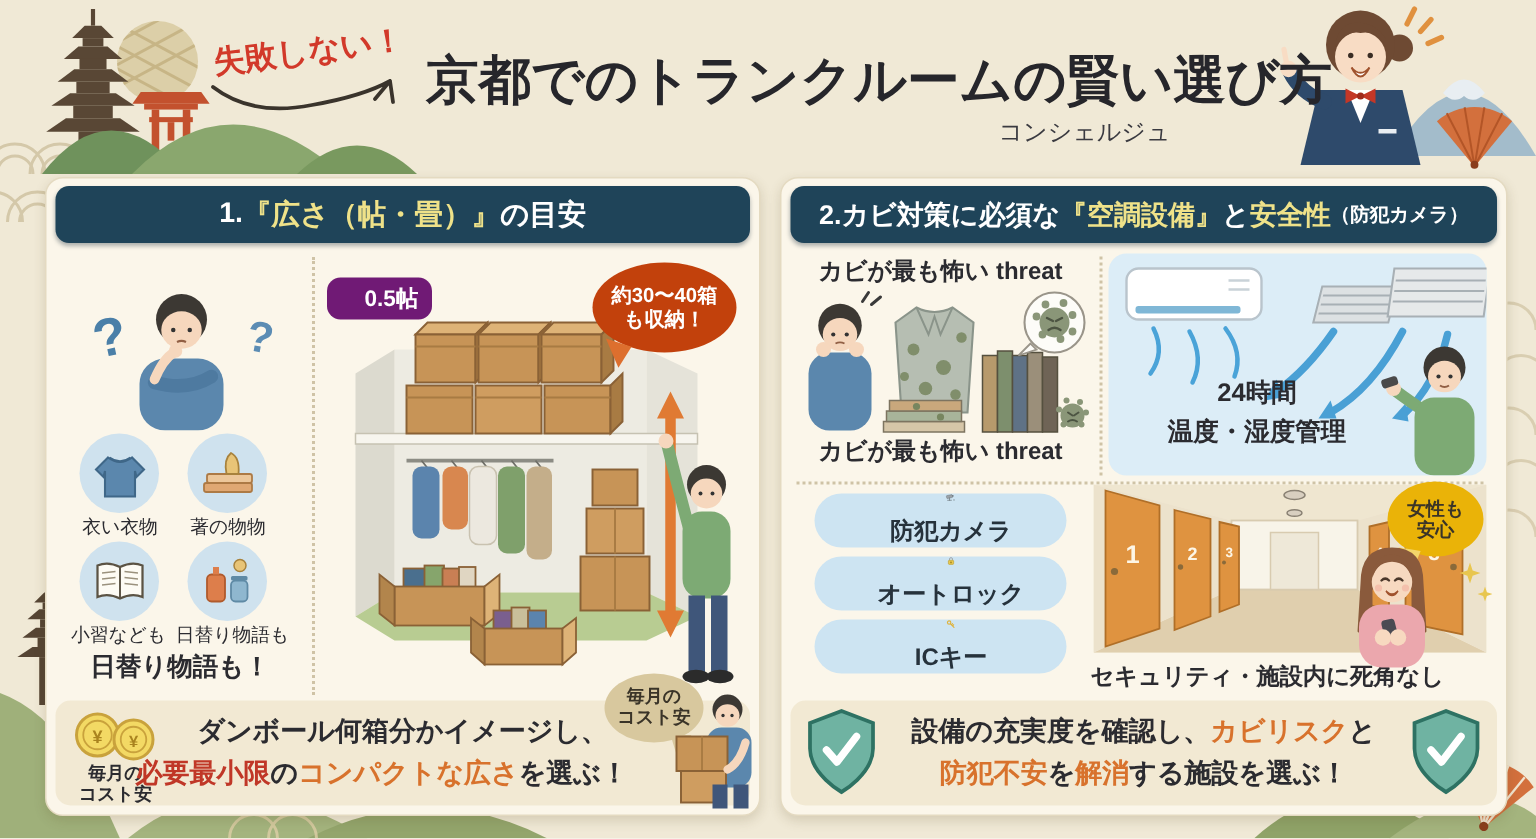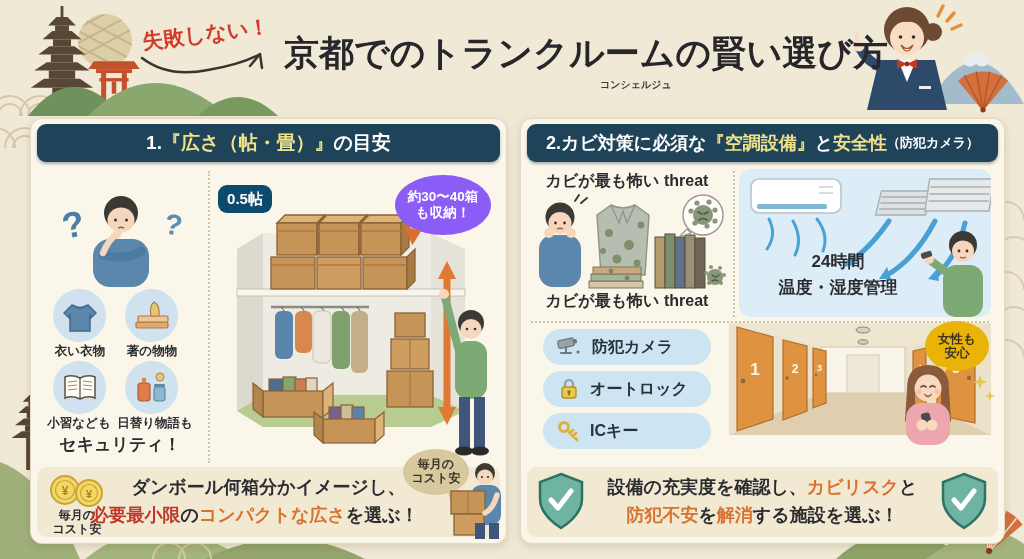--- a/index.html
+++ b/index.html
@@ -9,34 +9,34 @@
   .panel{position:absolute;top:118px;height:424px;background:#fbf6ea;border:1px solid #e4dac1;
          border-radius:12px;box-shadow:0 3px 8px rgba(96,76,40,.18);z-index:5;}
   .panel-header{position:absolute;left:6px;right:6px;top:5px;height:38px;background:#1f4459;
                 border-radius:9px;display:flex;align-items:center;justify-content:center;
                 color:#fff;font-weight:700;white-space:nowrap;box-shadow:0 2px 3px rgba(20,40,55,.35);}
   .hl{color:#efe289;text-align:center;}
   .small-par{font-size:13px;text-align:right;}
   .sec-title{font-weight:700;color:#2b2b30;text-align:center;}
   .circle-ic{position:absolute;width:53px;height:53px;border-radius:50%;background:#cfe2ee;
              display:flex;align-items:center;justify-content:center;}
-  .ic-label{position:absolute;font-size:12.5px;font-weight:700;color:#2b2b30;text-align:center;white-space:nowrap;}
+  .ic-label{position:absolute;font-size:12.5px;font-weight:400;color:#2b2b30;text-align:center;white-space:nowrap;}
   .dotted-v{position:absolute;border-left:2px dotted #cfc3a6;}
   .dotted-h{position:absolute;border-top:2px dotted #cfc3a6;}
-  .navy-badge{position:absolute;background:#0c4a6e;color:#fff;font-weight:700;font-size:15px;
-              border-radius:9px;display:flex;align-items:center;justify-content:center;}
+  .navy-badge{position:absolute;background:#701a75;color:#fff;font-weight:700;font-size:15px;
+              border-radius:9px;display:flex;align-items:center;justify-content:center;padding-left:16px;}
   .bubble{position:absolute;border-radius:50%;display:flex;flex-direction:column;align-items:center;
           justify-content:center;text-align:center;font-weight:700;line-height:1.15;}
   .bubble .tail{position:absolute;width:0;height:0;}
   .summary-strip{position:absolute;left:6px;right:6px;height:70px;background:#f2e9d3;border-radius:10px;}
   .sum-line{position:absolute;width:100%;text-align:center;font-weight:700;font-size:18px;color:#2b2b30;white-space:nowrap;}
   .red{color:#c03727;} .orange{color:#d8722c;}
   .pill{position:absolute;left:22px;width:168px;height:36px;background:#cde4f2;border-radius:18px;
         display:flex;align-items:center;gap:9px;padding-left:14px;box-sizing:border-box;
-        font-weight:700;font-size:16px;color:#26323c;}
+        font-weight:700;font-size:16px;color:#26323c;flex-direction:column;}
   .caption{font-weight:700;color:#2b2b30;}
 </style>
 </head>
 <body>
 
 <div id="stage">
 
   <svg class="abs" style="left:0;top:86px;" width="60" height="70" viewBox="0 0 60 70">
     <g fill="none" stroke="#cbbd9a" stroke-width="2" opacity="0.75">
       <path d="M-10 30 a20 20 0 0 1 40 0"></path>
@@ -146,21 +146,21 @@
     <path d="M38 66 Q22 60 15 46" stroke="#2e4a6b" stroke-width="10" fill="none" stroke-linecap="round"></path>
     <circle cx="14" cy="44" r="5.5" fill="#f8dcc4"></circle>
     <path d="M13 42 L11 31" stroke="#f8dcc4" stroke-width="3.5" stroke-linecap="round"></path>
   </svg>
 
   <div class="abs" style="left:142px;top:20px;transform:rotate(-7deg);color:#d2392a;font-weight:700;font-size:21px;white-space:nowrap;">失敗しない！</div>
   <svg class="abs" style="left:138px;top:52px;" width="140" height="26" viewBox="0 0 140 26">
     <path d="M4 6 Q30 26 70 18 Q104 12 122 2 M122 2 L112 14 M122 2 L124 16" fill="none" stroke="#3a342c" stroke-width="2.5" stroke-linecap="round"></path>
   </svg>
   <div class="abs" style="left:248px;top:30px;width:592px;text-align:center;font-size:35px;font-weight:700;color:#26262b;white-space:nowrap;margin-left:36px;">京都でのトランクルームの賢い選び方</div>
-  <div class="abs" style="left:600px;top:78px;width:246px;text-align:left;font-size:10px;font-weight:700;color:#3a3a40;">コンシェルジュ</div>
+  <div class="abs" style="left:600px;top:78px;width:246px;text-align:center;font-size:16px;font-weight:400;color:#3a3a40;">コンシェルジュ</div>
 
   <svg class="abs" style="left:0;top:440px;z-index:1;" width="80" height="119" viewBox="0 0 80 119">
     <path d="M0 22 Q45 38 80 119 L0 119 Z" fill="#9fb07a"></path>
   </svg>
   <svg class="abs" style="left:6px;top:382px;z-index:1;" width="56" height="92" viewBox="0 0 100 150">
     <g fill="#564534">
       <rect x="48" y="0" width="4" height="16"></rect>
       <polygon points="30,28 70,28 58,16 42,16"></polygon>
         <rect x="40" y="28" width="20" height="8"></rect>
       <polygon points="22,48 78,48 64,36 36,36"></polygon>
@@ -258,21 +258,21 @@
       <svg width="34" height="34" viewBox="0 0 34 34">
         <rect x="3" y="12" width="12" height="18" rx="3" fill="#dd7e4b" stroke="#b05a2c" stroke-width="1.2"></rect>
         <rect x="7" y="7" width="4" height="5" fill="#dd7e4b"></rect>
         <rect x="19" y="16" width="11" height="14" rx="3" fill="#8fb7cf" stroke="#5f8aa5" stroke-width="1.2"></rect>
         <rect x="19" y="13" width="11" height="3" rx="1" fill="#5f8aa5"></rect>
         <circle cx="25" cy="6" r="4" fill="#e8c477" stroke="#a8823c"></circle>
       </svg>
     </div>
     <div class="ic-label" style="left:0px;top:296px;width:96px;">小習なども</div>
     <div class="ic-label" style="left:74px;top:296px;width:100px;">日替り物語も</div>
-    <div class="abs sec-title" style="left:0px;top:314px;width:178px;font-size:17px;">セキュリティ！</div>
+    <div class="abs sec-title" style="left:0px;top:314px;width:178px;font-size:17px;">日替り物語も！</div>
 
     <div class="dotted-v" style="left:177px;top:52px;height:292px;"></div>
 
     <svg class="abs" style="left:188px;top:62px;" width="274" height="284" viewBox="0 0 274 284">
       <rect x="44" y="52" width="168" height="162" fill="#edebe2"></rect>
       <polygon points="18,68 44,52 44,214 18,230" fill="#dcdacf"></polygon>
       <polygon points="212,52 246,68 246,230 212,214" fill="#e5e3d9"></polygon>
       <polygon points="18,230 44,214 212,214 246,230 212,246 44,246" fill="#b8cc92"></polygon>
       <rect x="18" y="108" width="228" height="7" fill="#f7f5ee" stroke="#c6c2b2" stroke-width="1"></rect>
 
@@ -351,21 +351,21 @@
       <circle cx="248" cy="148" r="1.3" fill="#333"></circle>
         <circle cx="256" cy="148" r="1.3" fill="#333"></circle>
       <rect x="240" y="216" width="11" height="52" fill="#3f567a"></rect>
       <rect x="255" y="216" width="11" height="52" fill="#3f567a"></rect>
       <ellipse cx="245" cy="270" rx="9" ry="4.5" fill="#2b2b2b"></ellipse>
       <ellipse cx="261" cy="270" rx="9" ry="4.5" fill="#2b2b2b"></ellipse>
     </svg>
 
     <div class="navy-badge" style="left:187px;top:66px;width:54px;height:28px;">0.5帖</div>
 
-    <div class="bubble" style="left:364px;top:56px;width:96px;height:60px;background:#8b5cf6;color:#fff;font-size:13.5px;">
+    <div class="bubble" style="left:364px;top:56px;width:96px;height:60px;background:#c2410c;color:#fff;font-size:13.5px;">
       <span>約30〜40箱</span>
       <span>も収納！</span>
       <span class="tail" style="left:6px;bottom:-9px;border-left:14px solid transparent;border-right:4px solid transparent;border-top:16px solid #dd6f2e;transform:rotate(18deg);"></span>
     </div>
 
     <div class="summary-strip" style="top:348px;">
       <svg class="abs" style="left:12px;top:6px;" width="56" height="36" viewBox="0 0 56 36">
         <circle cx="16" cy="17" r="14" fill="#f3d964" stroke="#c9a23c" stroke-width="2"></circle>
         <circle cx="16" cy="17" r="9.5" fill="none" stroke="#c9a23c" stroke-width="1.2"></circle>
         <text x="16" y="22" text-anchor="middle" font-size="12" font-weight="bold" fill="#a9831f">¥</text>
@@ -610,20 +610,21 @@
       <path d="M26 26 Q30 14 39 15 Q48 14 52 26 L52 20 Q46 10 39 11 Q32 10 26 20 Z" fill="#8a5a3c"></path>
       <path d="M32 28 Q34.5 25.5 37 28 M41 28 Q43.5 25.5 46 28" stroke="#4a372a" stroke-width="1.6" fill="none" stroke-linecap="round"></path>
       <path d="M35 35 Q39 39 43 35 Q41 38 39 38 Q37 38 35 35 Z" fill="#fff" stroke="#a0522d" stroke-width="1"></path>
       <circle cx="30" cy="33" r="2.4" fill="#f3b9a6" opacity="0.8"></circle>
         <circle cx="48" cy="33" r="2.4" fill="#f3b9a6" opacity="0.8"></circle>
       <rect x="17" y="44" width="44" height="42" rx="15" fill="#eba7ad"></rect>
       <rect x="33" y="54" width="9" height="14" rx="2.5" fill="#4a4a52" transform="rotate(-14 37 61)"></rect>
       <circle cx="33" cy="66" r="5.5" fill="#f7d9c0"></circle>
         <circle cx="43" cy="66" r="5.5" fill="#f7d9c0"></circle>
     </svg>
+    <div class="abs caption" style="left:206px;top:322px;width:250px;font-size:15.5px;white-space:nowrap;">セキュリティ・施設内に死角なし</div>
 
     <div class="summary-strip" style="top:348px;">
       <svg class="abs" style="left:10px;top:5px;" width="48" height="60" viewBox="0 0 48 60">
         <path d="M24 2 L45 10 V27 C45 44 24 56 24 56 C24 56 3 44 3 27 V10 Z" fill="#6fb3a2" stroke="#2e7263" stroke-width="2.5"></path>
         <polyline points="14,28 21,36 34,19" fill="none" stroke="#fff" stroke-width="5" stroke-linecap="round" stroke-linejoin="round"></polyline>
       </svg>
       <svg class="abs" style="right:10px;top:5px;" width="48" height="60" viewBox="0 0 48 60">
         <path d="M24 2 L45 10 V27 C45 44 24 56 24 56 C24 56 3 44 3 27 V10 Z" fill="#6fb3a2" stroke="#2e7263" stroke-width="2.5"></path>
         <polyline points="14,28 21,36 34,19" fill="none" stroke="#fff" stroke-width="5" stroke-linecap="round" stroke-linejoin="round"></polyline>
       </svg>

